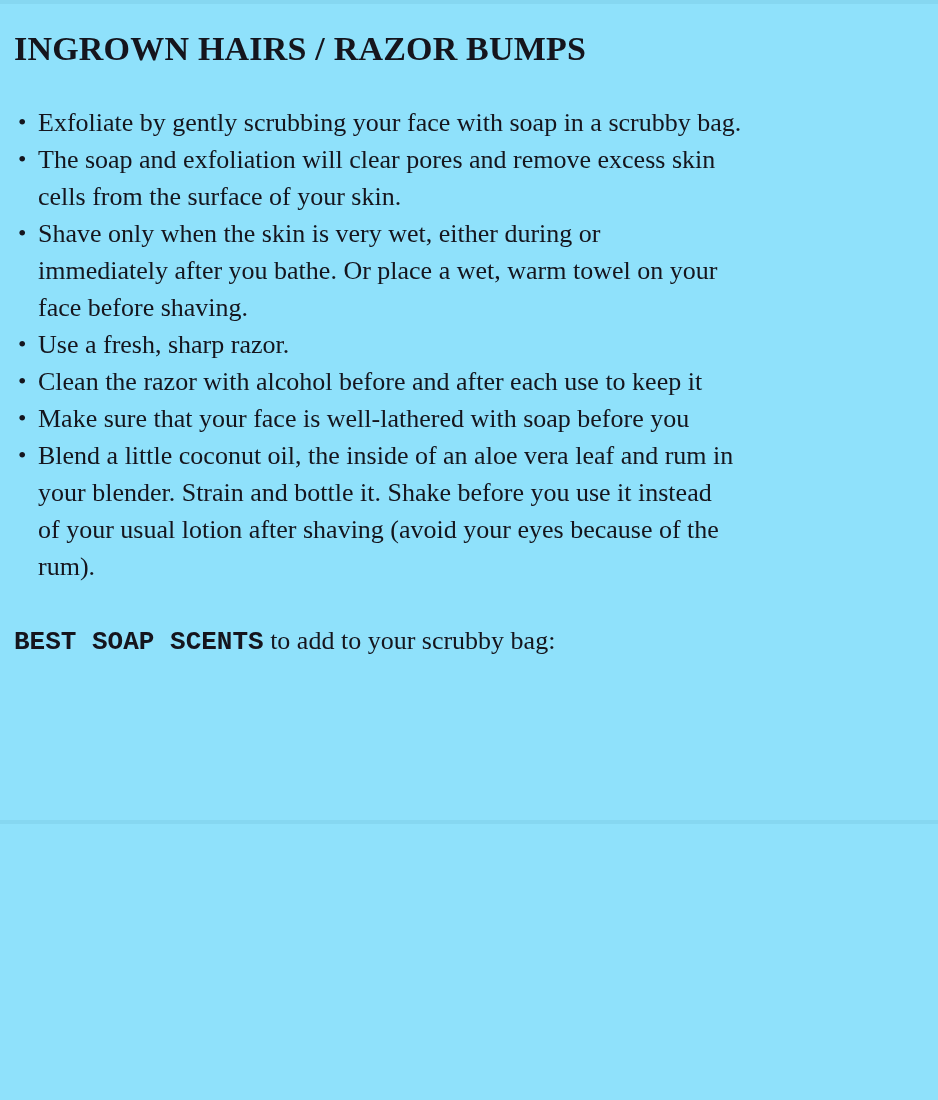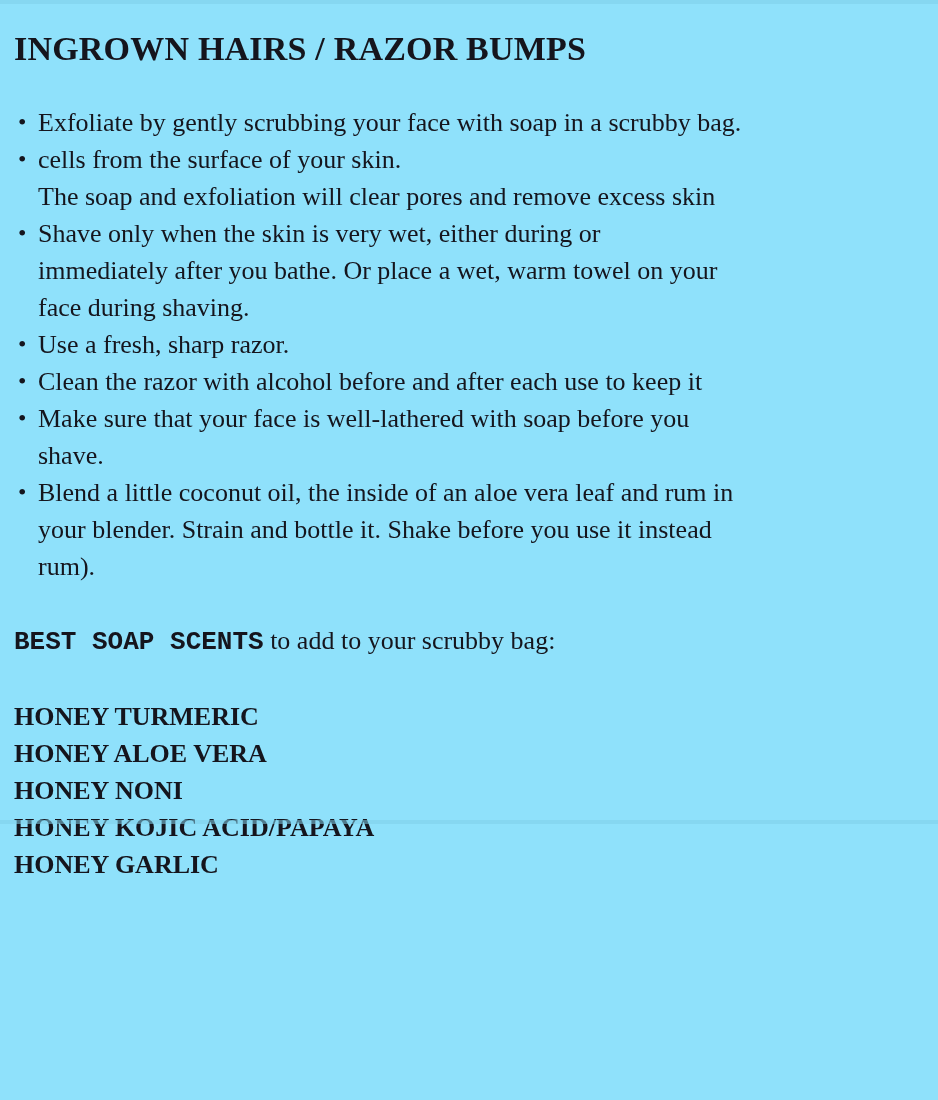--- a/index.html
+++ b/index.html
@@ -67,72 +67,65 @@
   <div>
       <div class="bullet">
         <span class="dot">•</span>
         <div class="bt">
           <div>Exfoliate by gently scrubbing your face with soap in a scrubby bag.</div>
         </div>
       </div>
       <div class="bullet">
         <span class="dot">•</span>
         <div class="bt">
+          <div>The soap and exfoliation will clear pores and remove excess skin</div>
           <div>cells from the surface of your skin.</div>
-          <div>The soap and exfoliation will clear pores and remove excess skin</div>
         </div>
       </div>
       <div class="bullet">
         <span class="dot">•</span>
         <div class="bt">
           <div>Shave only when the skin is very wet, either during or</div>
           <div>immediately after you bathe. Or place a wet, warm towel on your</div>
-          <div>face during shaving.</div>
+          <div>face before shaving.</div>
         </div>
       </div>
       <div class="bullet">
         <span class="dot">•</span>
         <div class="bt">
           <div>Use a fresh, sharp razor.</div>
         </div>
       </div>
       <div class="bullet">
         <span class="dot">•</span>
         <div class="bt">
           <div>Clean the razor with alcohol before and after each use to keep it</div>
         </div>
       </div>
       <div class="bullet">
         <span class="dot">•</span>
         <div class="bt">
           <div>Make sure that your face is well-lathered with soap before you</div>
-          <div>shave.</div>
         </div>
       </div>
       <div class="bullet">
         <span class="dot">•</span>
         <div class="bt">
           <div>Blend a little coconut oil, the inside of an aloe vera leaf and rum in</div>
           <div>your blender. Strain and bottle it. Shake before you use it instead</div>
+          <div>of your usual lotion after shaving (avoid your eyes because of the</div>
           <div>rum).</div>
         </div>
       </div>
     </div>
 
   <div class="blank"></div>
 
   <div class="intro"><b>BEST SOAP SCENTS</b><span> to add to your scrubby bag:</span></div>
 
   <div class="blank"></div>
 
-  <div>
-      <div class="scent">HONEY TURMERIC</div>
-      <div class="scent">HONEY ALOE VERA</div>
-      <div class="scent">HONEY NONI</div>
-      <div class="scent">HONEY KOJIC ACID/PAPAYA</div>
-      <div class="scent">HONEY GARLIC</div>
-    </div>
 
   <div class="blank"></div>
 
 
   <div class="edge-bottom"></div>
 </div>
 
 </body></html>

